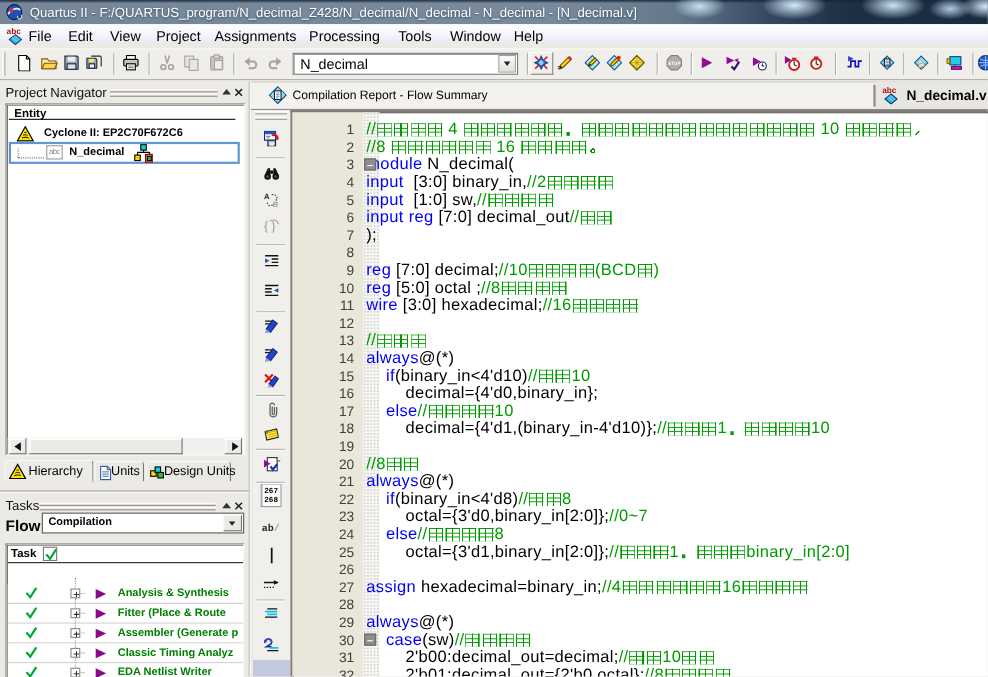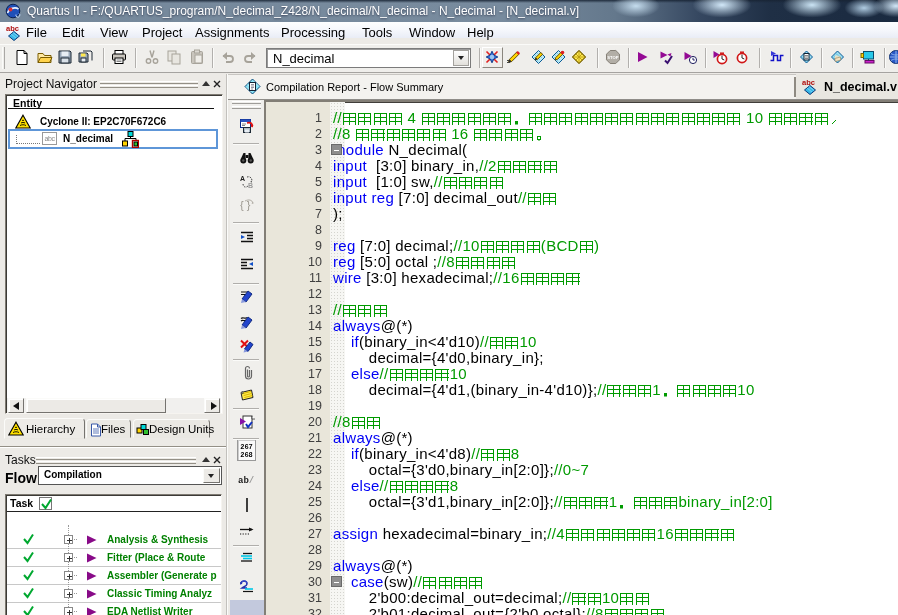--- a/index.html
+++ b/index.html
@@ -370,21 +370,21 @@
     <span style="position:absolute;left:21px;top:4px">Hierarchy</span>
   </div>
 <div class="ab tab" style="left:86px;width:45px">
     <div class="ab" style="left:3px;top:3px">
       <svg width="12" height="14" viewBox="0 0 12 14">
         <path d="M1.5 1h6l3 3v9h-9z" fill="#fff" stroke="#3858a8"></path>
         <path d="M7.5 1v3h3" fill="none" stroke="#3858a8"></path>
         <path d="M3 6h6M3 8h6M3 10h6" stroke="#3858a8" stroke-width=".8"></path>
       </svg>
     </div>
-    <span style="position:absolute;left:14px;top:3px">Files</span>
+    <span style="position:absolute;left:14px;top:3px">Units</span>
   </div>
 <div class="ab tab" style="left:133px;width:77px">
     <div class="ab" style="left:2px;top:3px">
       <svg width="14" height="13" viewBox="0 0 14 13">
         <rect x="1" y="5" width="5" height="5" fill="#ffd400" stroke="#000"></rect>
         <rect x="5" y="1.5" width="5" height="5" fill="#00d8d8" stroke="#000"></rect>
         <rect x="7.5" y="6.5" width="5" height="5" fill="#30c030" stroke="#000"></rect>
       </svg>
     </div>
     <span style="position:absolute;left:15px;top:3px">Design Units</span>

